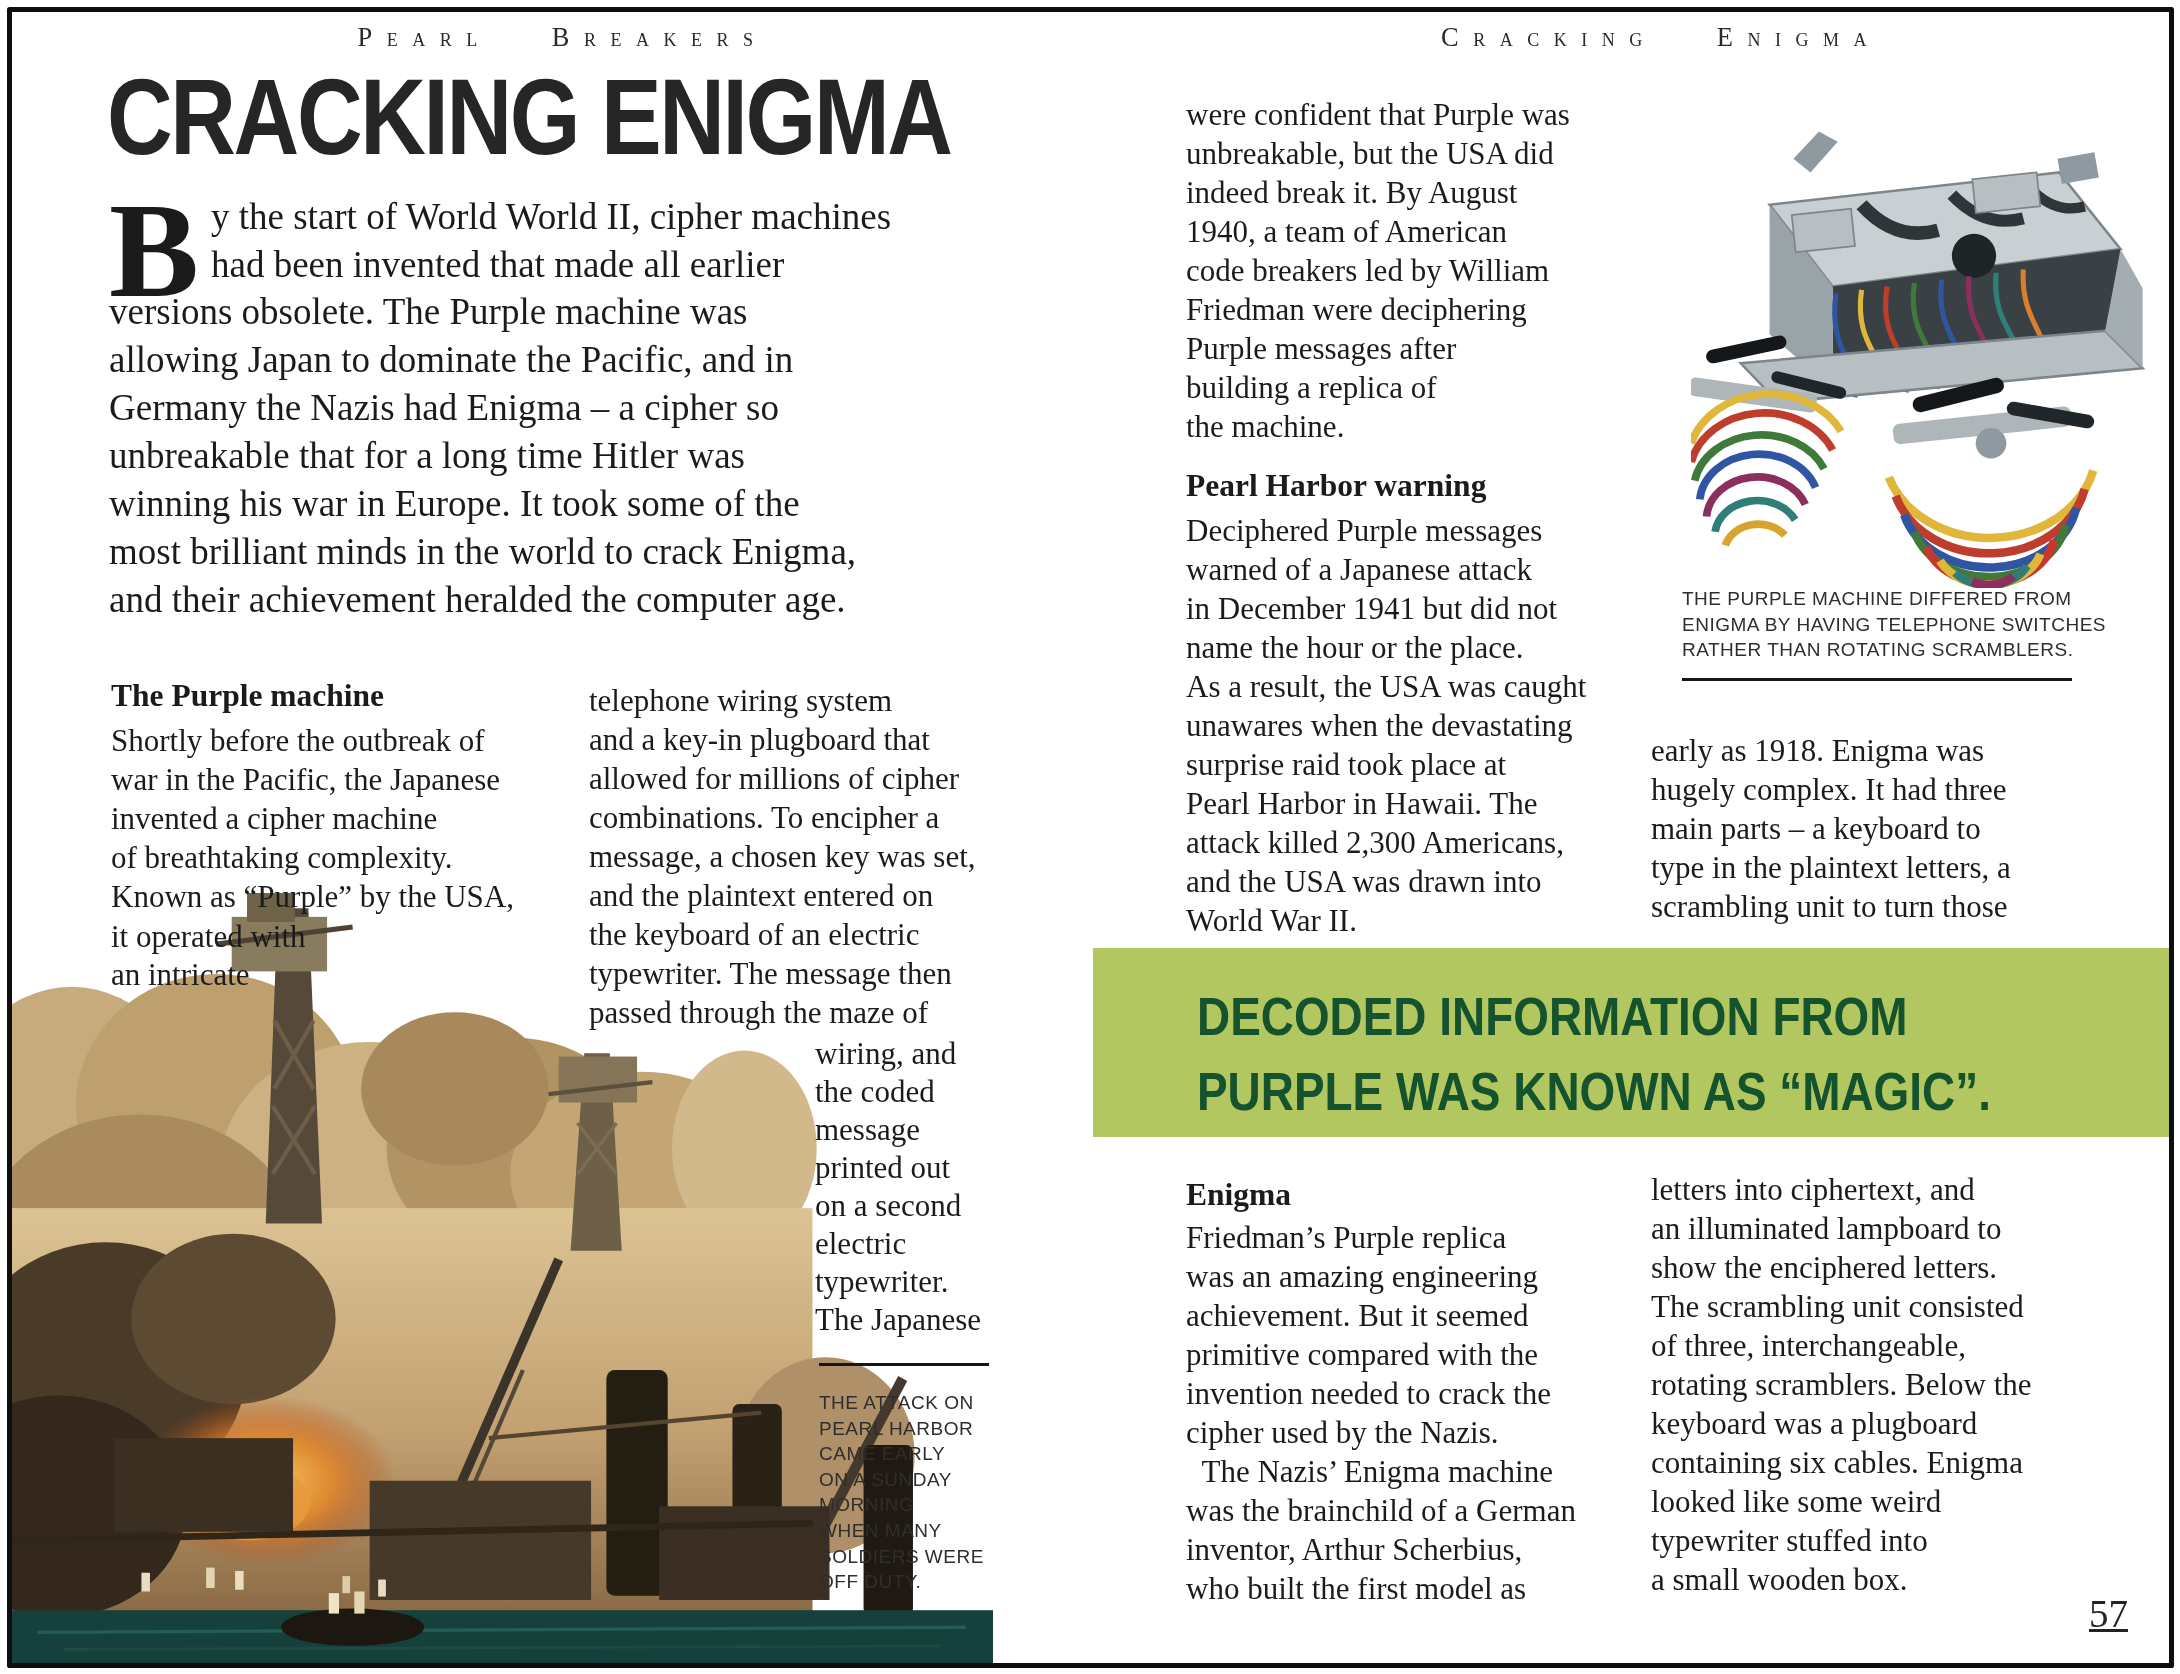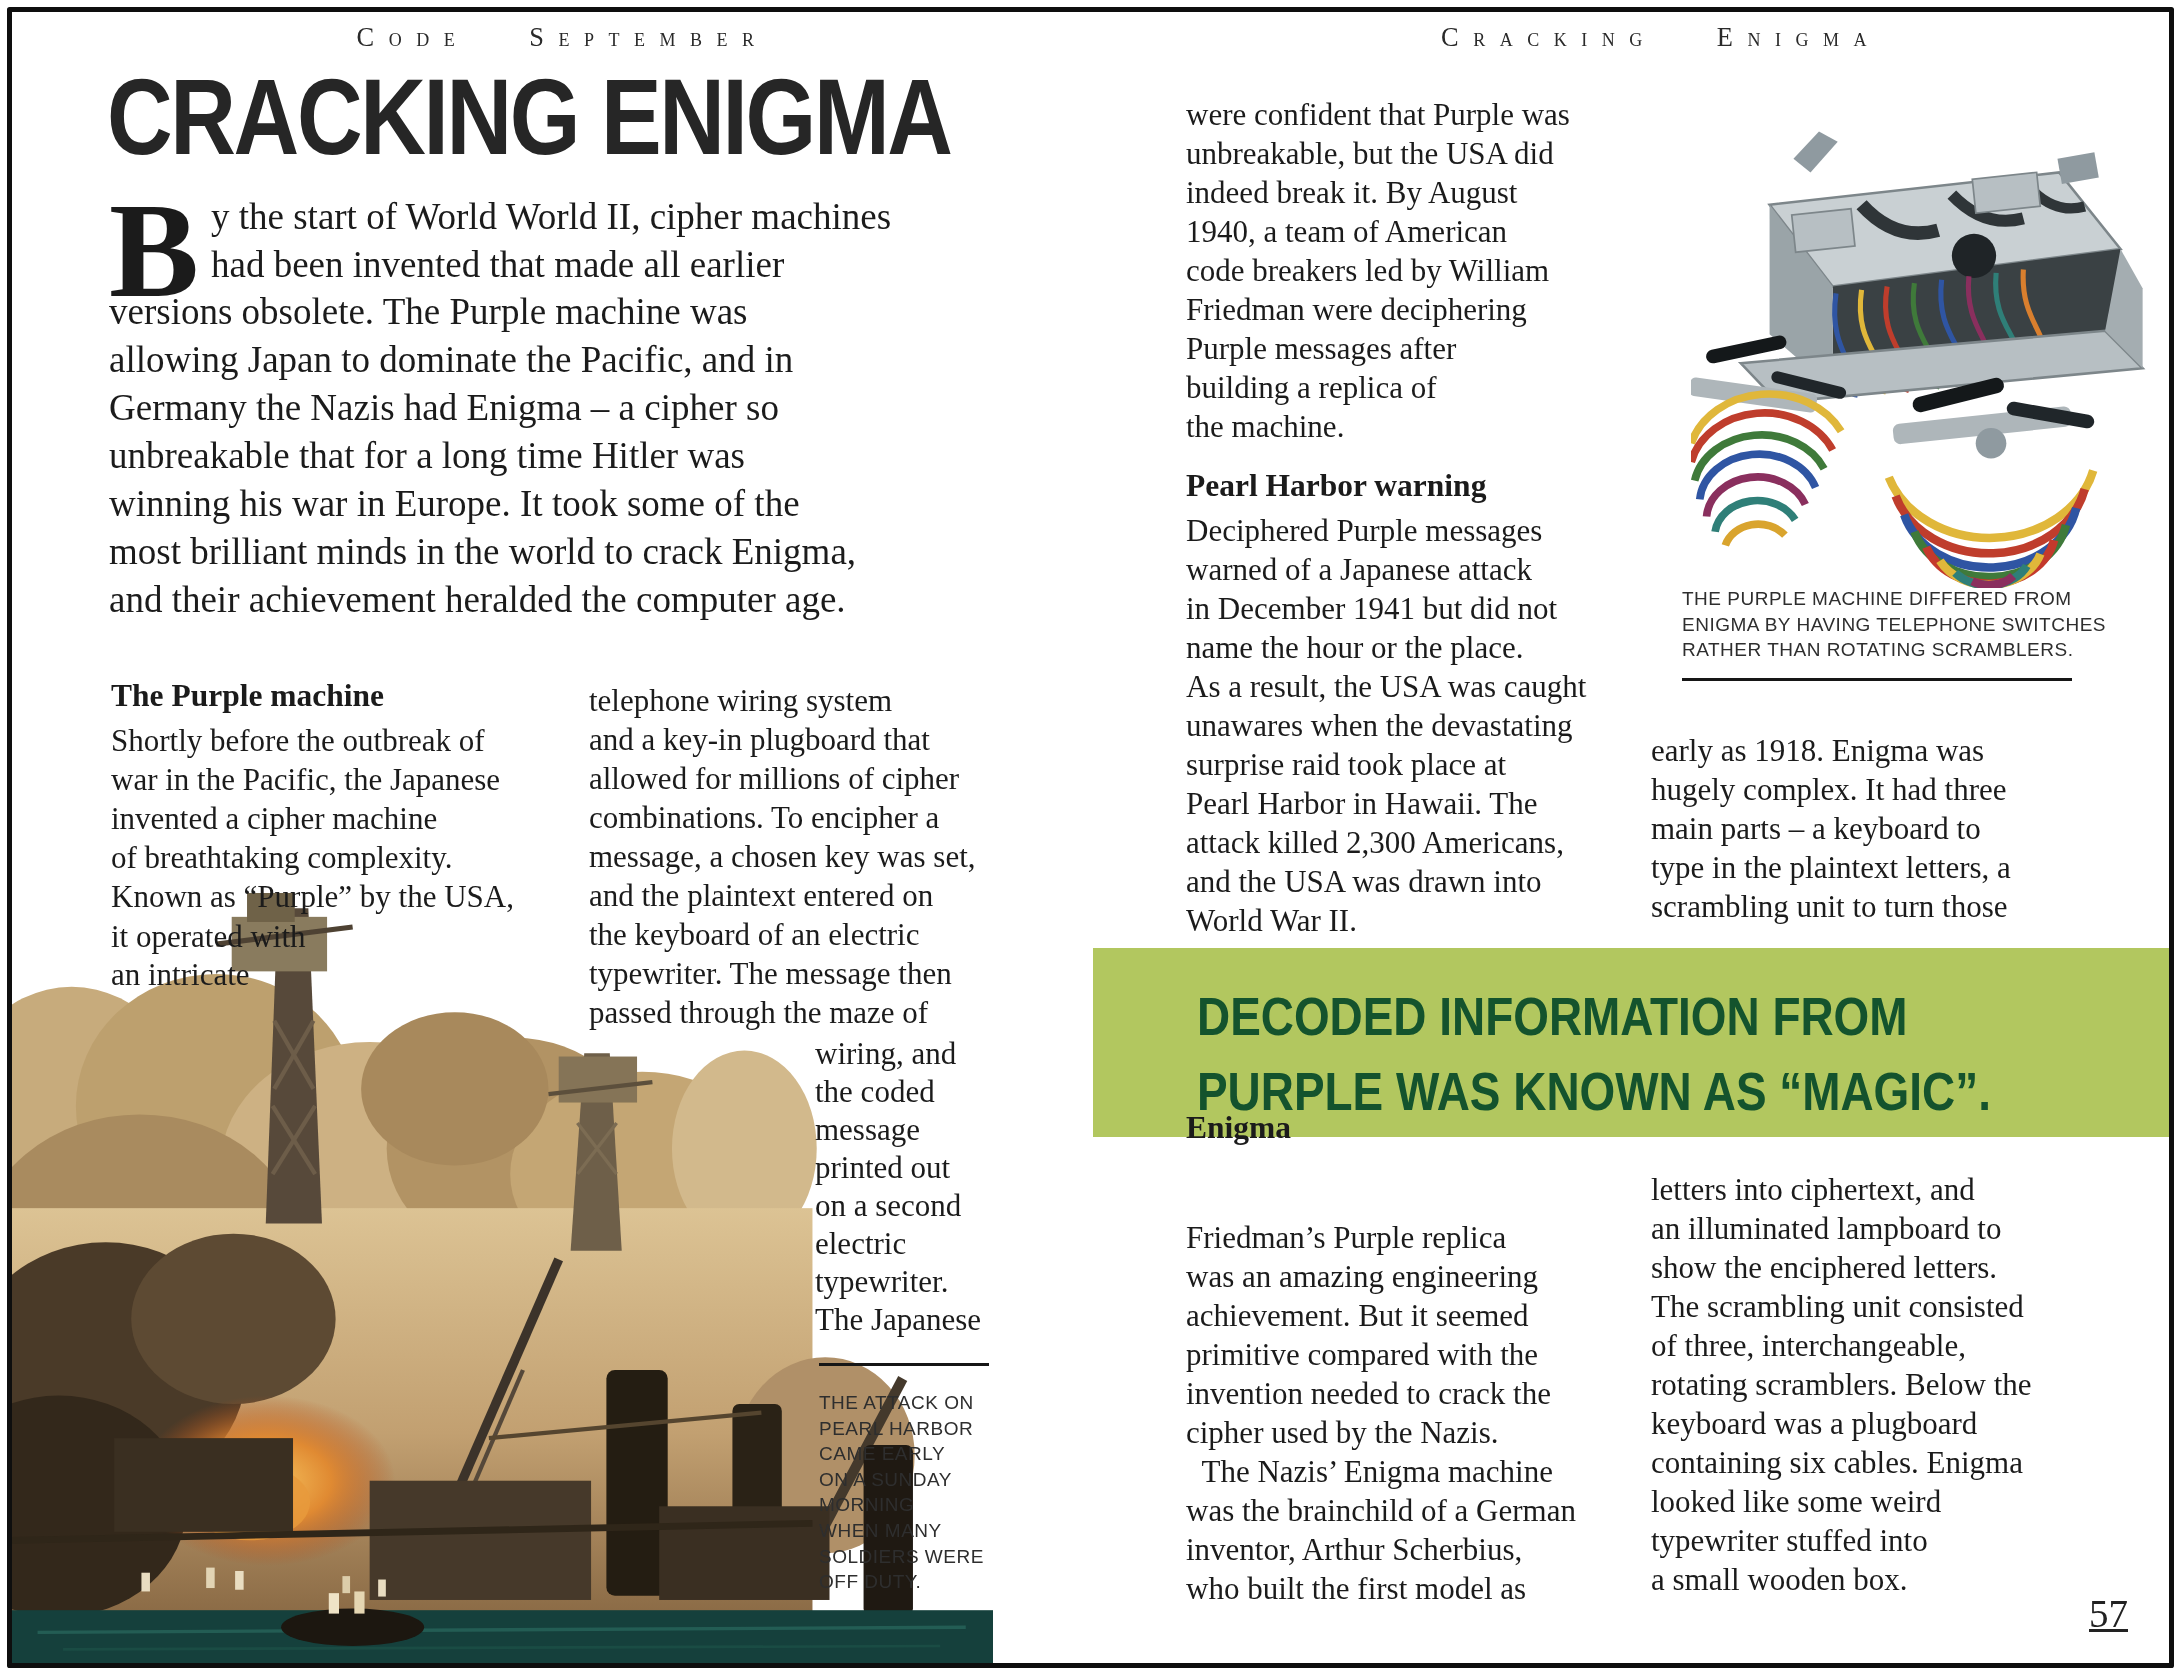--- a/index.html
+++ b/index.html
@@ -43,21 +43,21 @@
   .photo{z-index:5;}
   .right-align{}
 </style>
 </head>
 <body>
 
 <div class="spread">
 
   <div class="frame"></div>
 
-  <div class="abs runhead" style="left:111px;top:22px;width:903px;">Code September</div>
+  <div class="abs runhead" style="left:111px;top:22px;width:903px;">Pearl Breakers</div>
 
   <div class="abs bigtitle" style="left:107px;top:56px;">CRACKING ENIGMA</div>
 
   <div class="abs dropcap" style="left:109px;top:187px;">B</div>
 
   <div class="abs intro pre" style="left:109px;top:288px;">versions obsolete. The Purple machine was
 allowing Japan to dominate the Pacific, and in
 Germany the Nazis had Enigma – a cipher so
 unbreakable that for a long time Hitler was
 winning his war in Europe. It took some of the
@@ -279,21 +279,21 @@
 hugely complex. It had three
 main parts – a keyboard to
 type in the plaintext letters, a
 scrambling unit to turn those</div>
 
   <div class="abs banner" style="left: 1093px; top: 948px; width: 1076px; height: 189px; background: rgb(178, 199, 95); color: #14532d;">
     <div class="banner-text">DECODED INFORMATION FROM
 PURPLE WAS KNOWN AS “MAGIC”.</div>
   </div>
 
-  <div class="abs bold-head" style="left:1186px;top:1110px;">Enigma</div>
+  <div class="abs bold-head" style="left:1186px;top:1177px;">Enigma</div>
 
   <div class="abs body pre" style="left:1651px;top:1170px;">letters into ciphertext, and
 an illuminated lampboard to
 show the enciphered letters.
 The scrambling unit consisted
 of three, interchangeable,
 rotating scramblers. Below the
 keyboard was a plugboard
 containing six cables. Enigma
 looked like some weird

